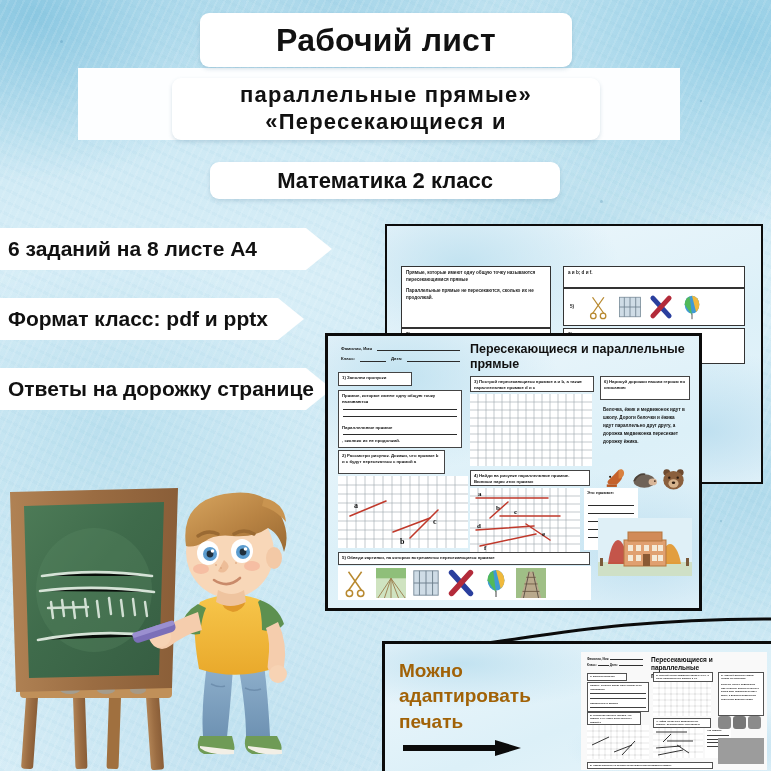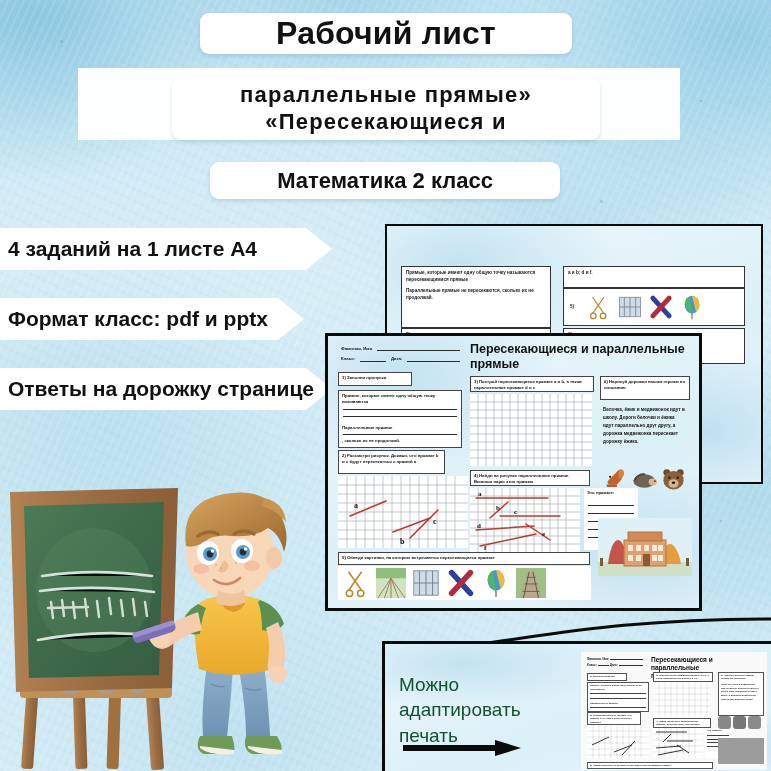--- a/index.html
+++ b/index.html
@@ -36,21 +36,21 @@
     -webkit-clip-path:polygon(0 0, 100% 0, 100% 100%, 0 100%, 12% 50%);
   }
   .ribbon.r2{clip-path:polygon(0 0, 100% 0, 88% 50%, 100% 100%, 0 100%);
     -webkit-clip-path:polygon(0 0, 100% 0, 88% 50%, 100% 100%, 0 100%);}
 
   
   .plate{position:absolute;background:#fff;border-radius:9px;
     box-shadow:0 2px 4px rgba(60,110,140,.20);
     display:flex;align-items:center;justify-content:center;text-align:center;
     color:#111;font-weight:bold;}
-  #title-main{left:200px;top:13px;width:372px;height:41px;font-size:32px;letter-spacing:.2px;}
+  #title-main{left:200px;top:13px;width:372px;height:54px;font-size:32px;letter-spacing:.2px;}
   #title-sub{left:172px;top:78px;width:428px;height:62px;flex-direction:column;
     font-size:22px;line-height:1.22;letter-spacing:1.2px;font-weight:bold;}
   #title-sub .l{display:block;white-space:nowrap;}
   #title-grade{left:210px;top:162px;width:350px;height:37px;font-size:22px;}
 
   
   .badge{position:absolute;height:42px;background:#fff;display:flex;align-items:center;
     padding-left:12px;color:#111;font-weight:bold;font-size:21px;white-space:nowrap;
     clip-path:polygon(0 0, calc(100% - 26px) 0, 100% 50%, calc(100% - 26px) 100%, 0 100%);
     -webkit-clip-path:polygon(0 0, calc(100% - 26px) 0, 100% 50%, calc(100% - 26px) 100%, 0 100%);
@@ -86,21 +86,21 @@
 
   
   #sheet-main{left:325px;top:333px;width:371px;height:272px;border:3px solid #0b0b0b;}
   .wsbox{position:absolute;background:#fff;border:1px solid #444;}
   .wslabel{font-size:4.3px;font-weight:bold;color:#111;line-height:1.5;padding:2px 3px;margin:0;}
   .wsline{height:1px;background:#2b2b2b;}
   .ws-title{position:absolute;color:#111;font-size:12.5px;font-weight:bold;line-height:1.22;}
 
   
   #sheet-bw{left:382px;top:641px;width:389px;height:130px;border:3px solid #0b0b0b;border-right:none;}
-  #bw-text{position:absolute;left:14px;top:28px;width:170px;color:#14532d;font-weight:normal;
+  #bw-text{position:absolute;left:14px;top:14px;width:170px;color:#a16207;font-weight:bold;
     font-size:19px;line-height:1.34;}
   #bw-arrow{position:absolute;left:18px;top:96px;width:118px;height:16px;}
   #bw-prev{position:absolute;left:196px;top:8px;width:186px;height:118px;background:#efefef;
     overflow:hidden;filter:grayscale(1) contrast(1.05);}
   .curve{position:absolute;left:382px;top:617px;width:389px;height:36px;pointer-events:none;}
 
   
   #illus{position:absolute;left:2px;top:452px;width:324px;height:319px;}
   #illus svg{display:block;}
 </style>
@@ -125,21 +125,21 @@
 <div class="plate" id="title-main">Рабочий лист</div>
 
 <div class="plate" id="title-sub">
   <span class="l">параллельные прямые»</span>
   <span class="l">«Пересекающиеся и</span>
 </div>
 
 <div class="plate" id="title-grade">Математика 2 класс</div>
 
 <div class="badge" id="badge-0">
-  <span>4 заданий на 1 листе А4</span>
+  <span>6 заданий на 8 листе А4</span>
 </div>
 <div class="badge" id="badge-1">
   <span>Формат класс: pdf и pptx</span>
 </div>
 <div class="badge" id="badge-2">
   <span>Ответы на дорожку странице</span>
 </div>
 
 <div class="sheet" id="sheet-answers">
   <div class="paper"></div>

